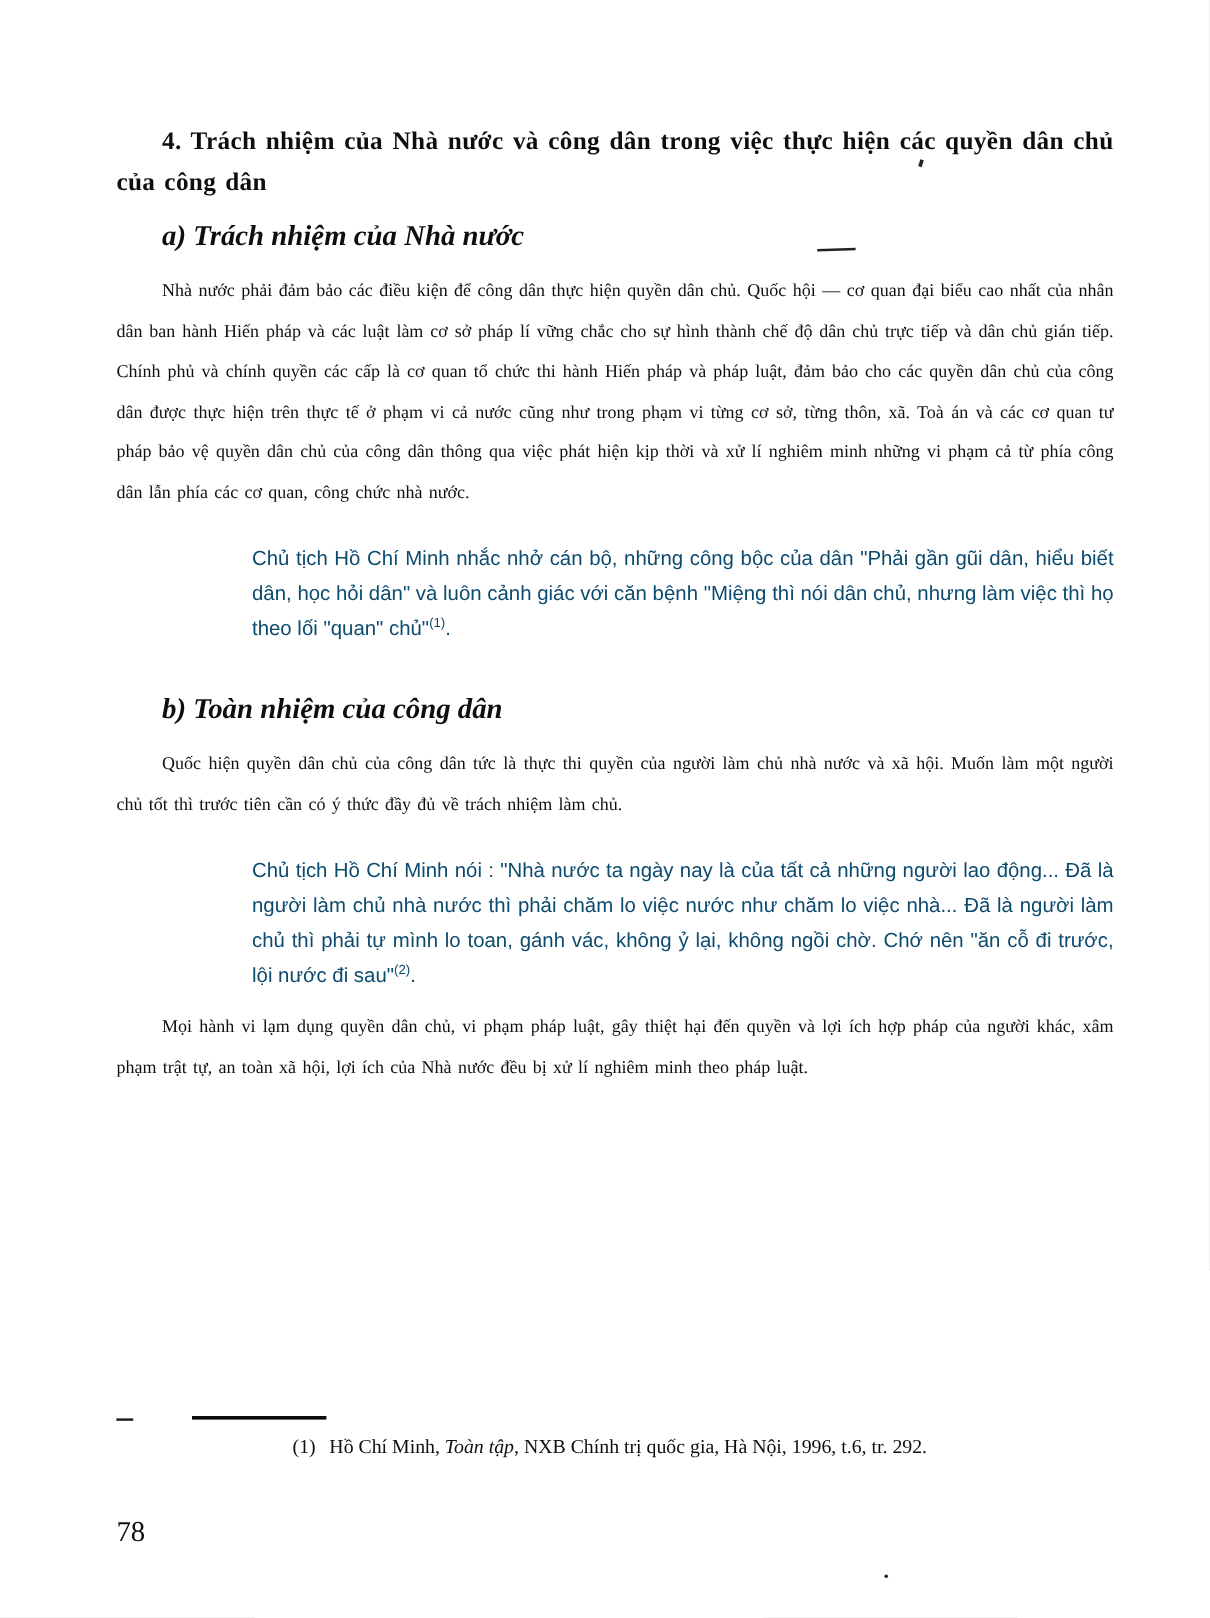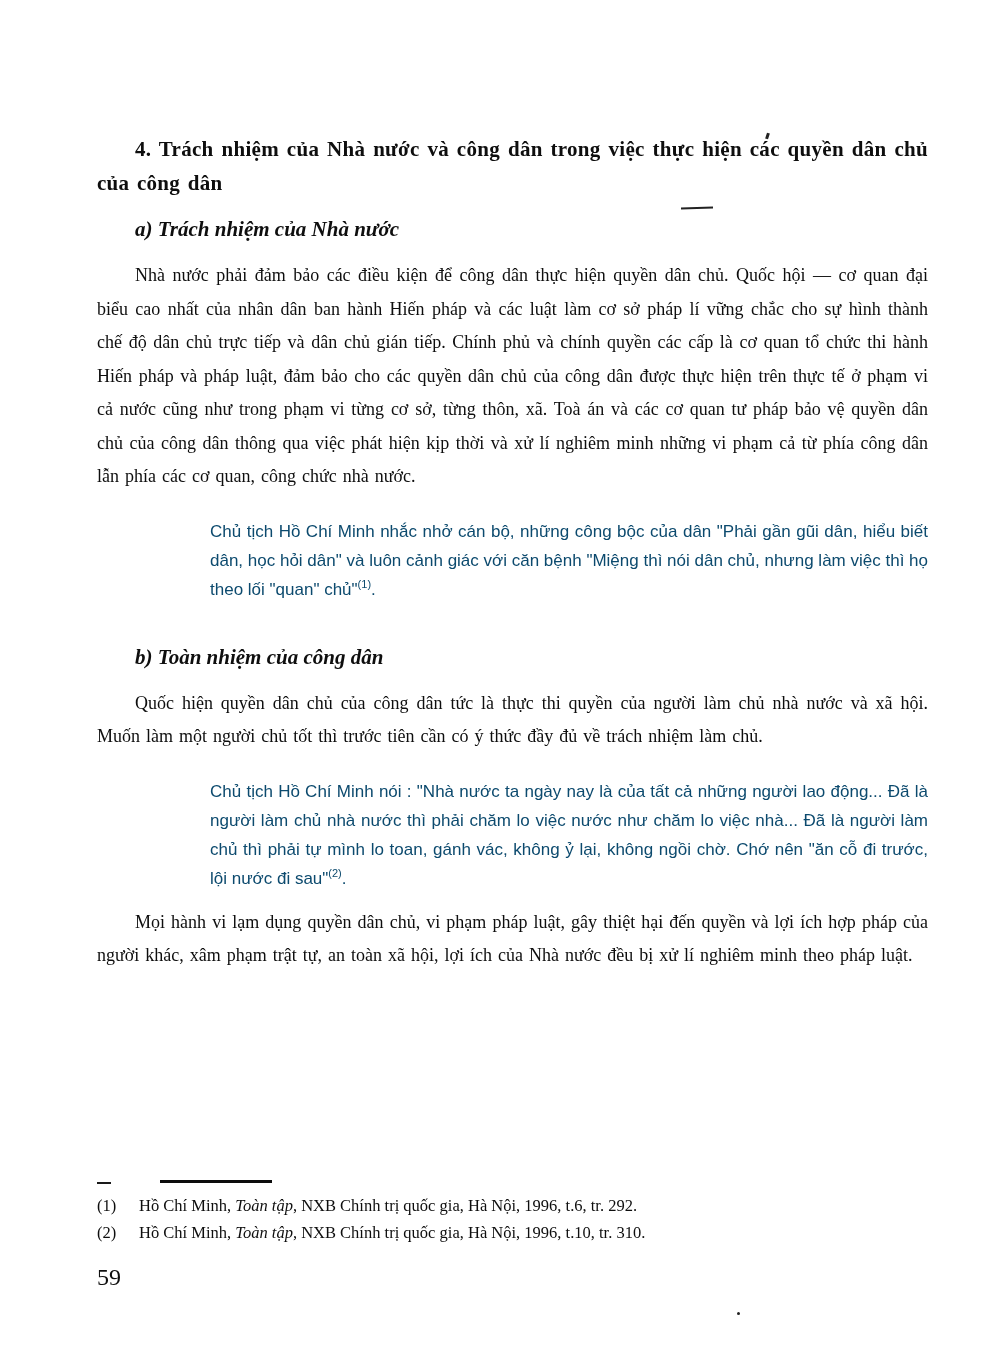--- a/index.html
+++ b/index.html
@@ -8,42 +8,41 @@
     width: 1008px;
     height: 1348px;
     background: #ffffff;
     color: #0e0e0e;
     font-family: "Liberation Serif", "DejaVu Serif", serif;
     overflow: hidden;
     margin: 0 auto;
   }
   .content {
     padding: 100px 80px 0 97px;
-    margin-top: 32px;
   }
   .heading {
     margin: 0;
     font-size: 21px;
     font-weight: bold;
     line-height: 34px;
     text-align: justify;
     text-indent: 38px;
     letter-spacing: 0.3px;
     word-spacing: 2px;
   }
   .sub-label {
     margin: 12px 0 0 38px;
-    font-size: 21px;
+    font-size: 24px;
     font-weight: bold;
     font-style: italic;
     line-height: 34px;
   }
   .body-para {
     margin: 13px 0 0 0;
-    font-size: 18px;
+    font-size: 15px;
     line-height: 33.5px;
     text-align: justify;
     text-indent: 38px;
     word-spacing: 1.5px;
   }
   .quote {
     margin: 23px 0 0 113px;
     font-family: "Liberation Sans", "DejaVu Sans", sans-serif;
     font-size: 17px;
     line-height: 29px;
@@ -66,20 +65,21 @@
     left: 160px; top: 1180px;
     width: 112px; height: 3px;
     background: #0c0c0c;
   }
   .footnotes {
     position: absolute;
     left: 97px; top: 1192px;
     width: 811px;
     font-size: 16.5px;
     line-height: 27px;
+    text-align: center;
   }
   .footnote-row { white-space: nowrap; }
   .fn-marker { display: inline-block; width: 42px; }
   .fn-work { font-style: italic; }
   .page-number {
     position: absolute;
     left: 97px; top: 1262px;
     font-size: 24px;
     line-height: 30px;
   }
@@ -110,21 +110,20 @@
 
     <p class="body-para">Mọi hành vi lạm dụng quyền dân chủ, vi phạm pháp luật, gây thiệt hại đến quyền và lợi ích hợp pháp của người khác, xâm phạm trật tự, an toàn xã hội, lợi ích của Nhà nước đều bị xử lí nghiêm minh theo pháp luật.</p>
 
   </div>
 
   <div class="divider-dash"></div>
   <div class="divider-line"></div>
 
   <div class="footnotes">
     <div class="footnote-row"><span class="fn-marker">(1)</span><span>Hồ Chí Minh, </span><span class="fn-work">Toàn tập</span><span>, NXB Chính trị quốc gia, Hà Nội, 1996, t.6, tr. 292.</span></div>
-    <div class="footnote-row"><span class="fn-marker">(2)</span><span>Hồ Chí Minh, </span><span class="fn-work">Toàn tập</span><span>, NXB Chính trị quốc gia, Hà Nội, 1996, t.10, tr. 310.</span></div>
   </div>
 
-  <div class="page-number">59</div>
+  <div class="page-number">78</div>
 
   <div class="artifact artifact-overline"></div>
   <div class="artifact artifact-tick"></div>
   <div class="artifact artifact-dot"></div>
 </div>
 
 </body></html>

